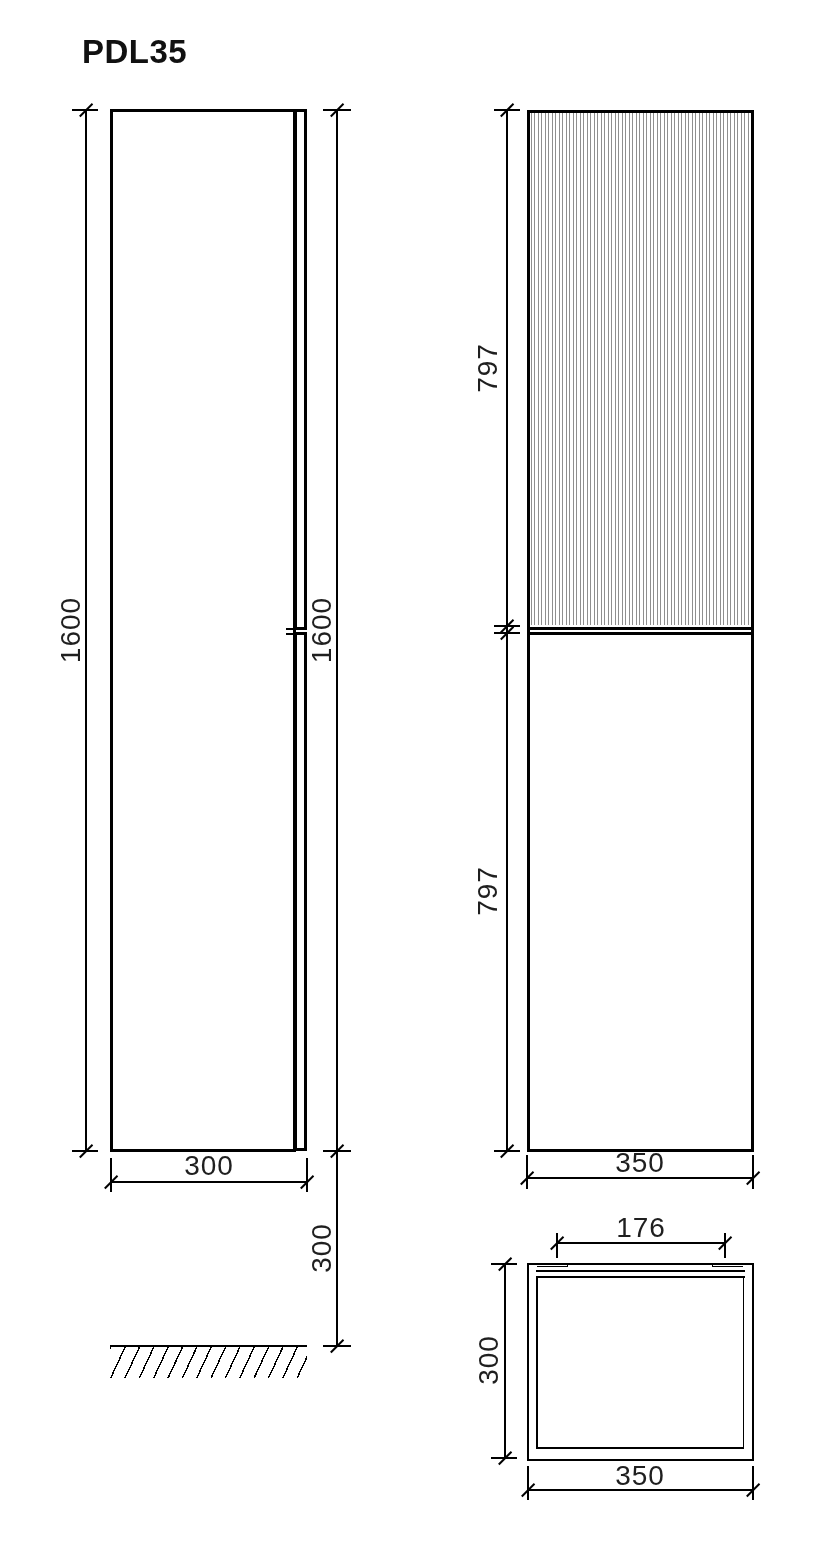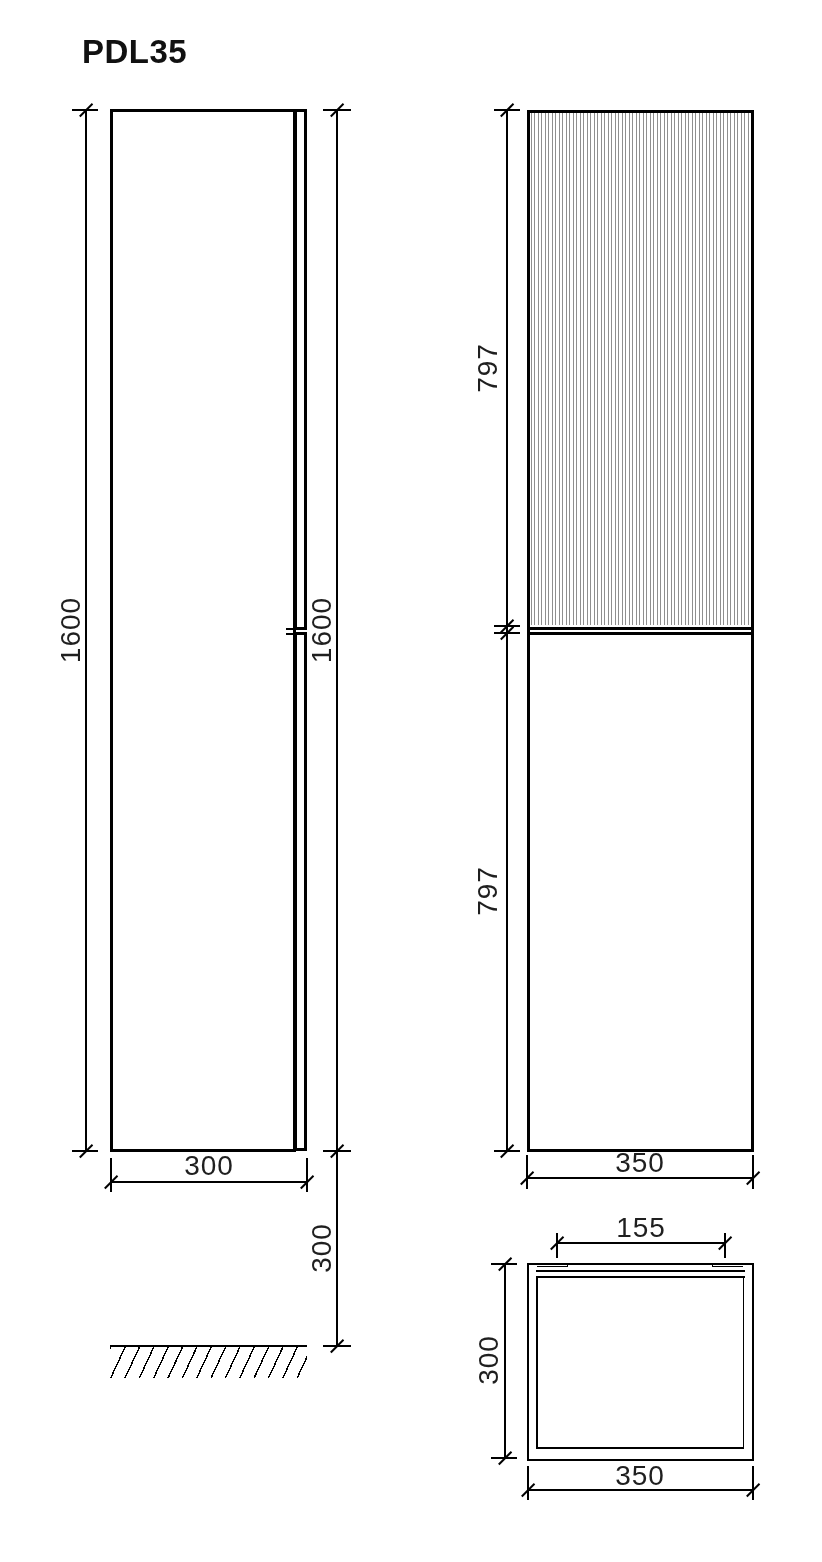--- a/index.html
+++ b/index.html
@@ -120,21 +120,21 @@
   <div class="vline" style="left:712px;top:1263px;width:1.2px;height:4px;"></div>
   <div class="vline" style="left:536px;top:1277px;width:1.6px;height:172px;"></div>
   <div class="vline" style="left:742.5px;top:1277px;width:1.6px;height:172px;"></div>
   <div class="hline" style="left:536px;top:1447px;width:208px;height:1.6px;"></div>
 
   <div class="hline" style="left:557px;top:1242.4px;width:168px;height:1.2px;"></div>
   <div class="vline" style="left:556.4px;top:1233px;width:1.2px;height:25px;"></div>
   <div class="vline" style="left:724.4px;top:1233px;width:1.2px;height:25px;"></div>
   <div class="tick" style="left:557px;top:1243px;"></div>
   <div class="tick" style="left:725px;top:1243px;"></div>
-  <div class="dim-label-h" style="left:641px;top:1228px;">155</div>
+  <div class="dim-label-h" style="left:641px;top:1228px;">176</div>
 
   <div class="vline" style="left:504.4px;top:1264px;width:1.2px;height:194px;"></div>
   <div class="hline" style="left:491px;top:1263.4px;width:26px;height:1.2px;"></div>
   <div class="hline" style="left:491px;top:1457.4px;width:26px;height:1.2px;"></div>
   <div class="tick" style="left:505px;top:1264px;"></div>
   <div class="tick" style="left:505px;top:1458px;"></div>
   <div class="dim-label-v" style="left:489px;top:1360px;">300</div>
 
   <div class="hline" style="left:528px;top:1489.4px;width:225px;height:1.2px;"></div>
   <div class="vline" style="left:527.4px;top:1466px;width:1.2px;height:34px;"></div>

